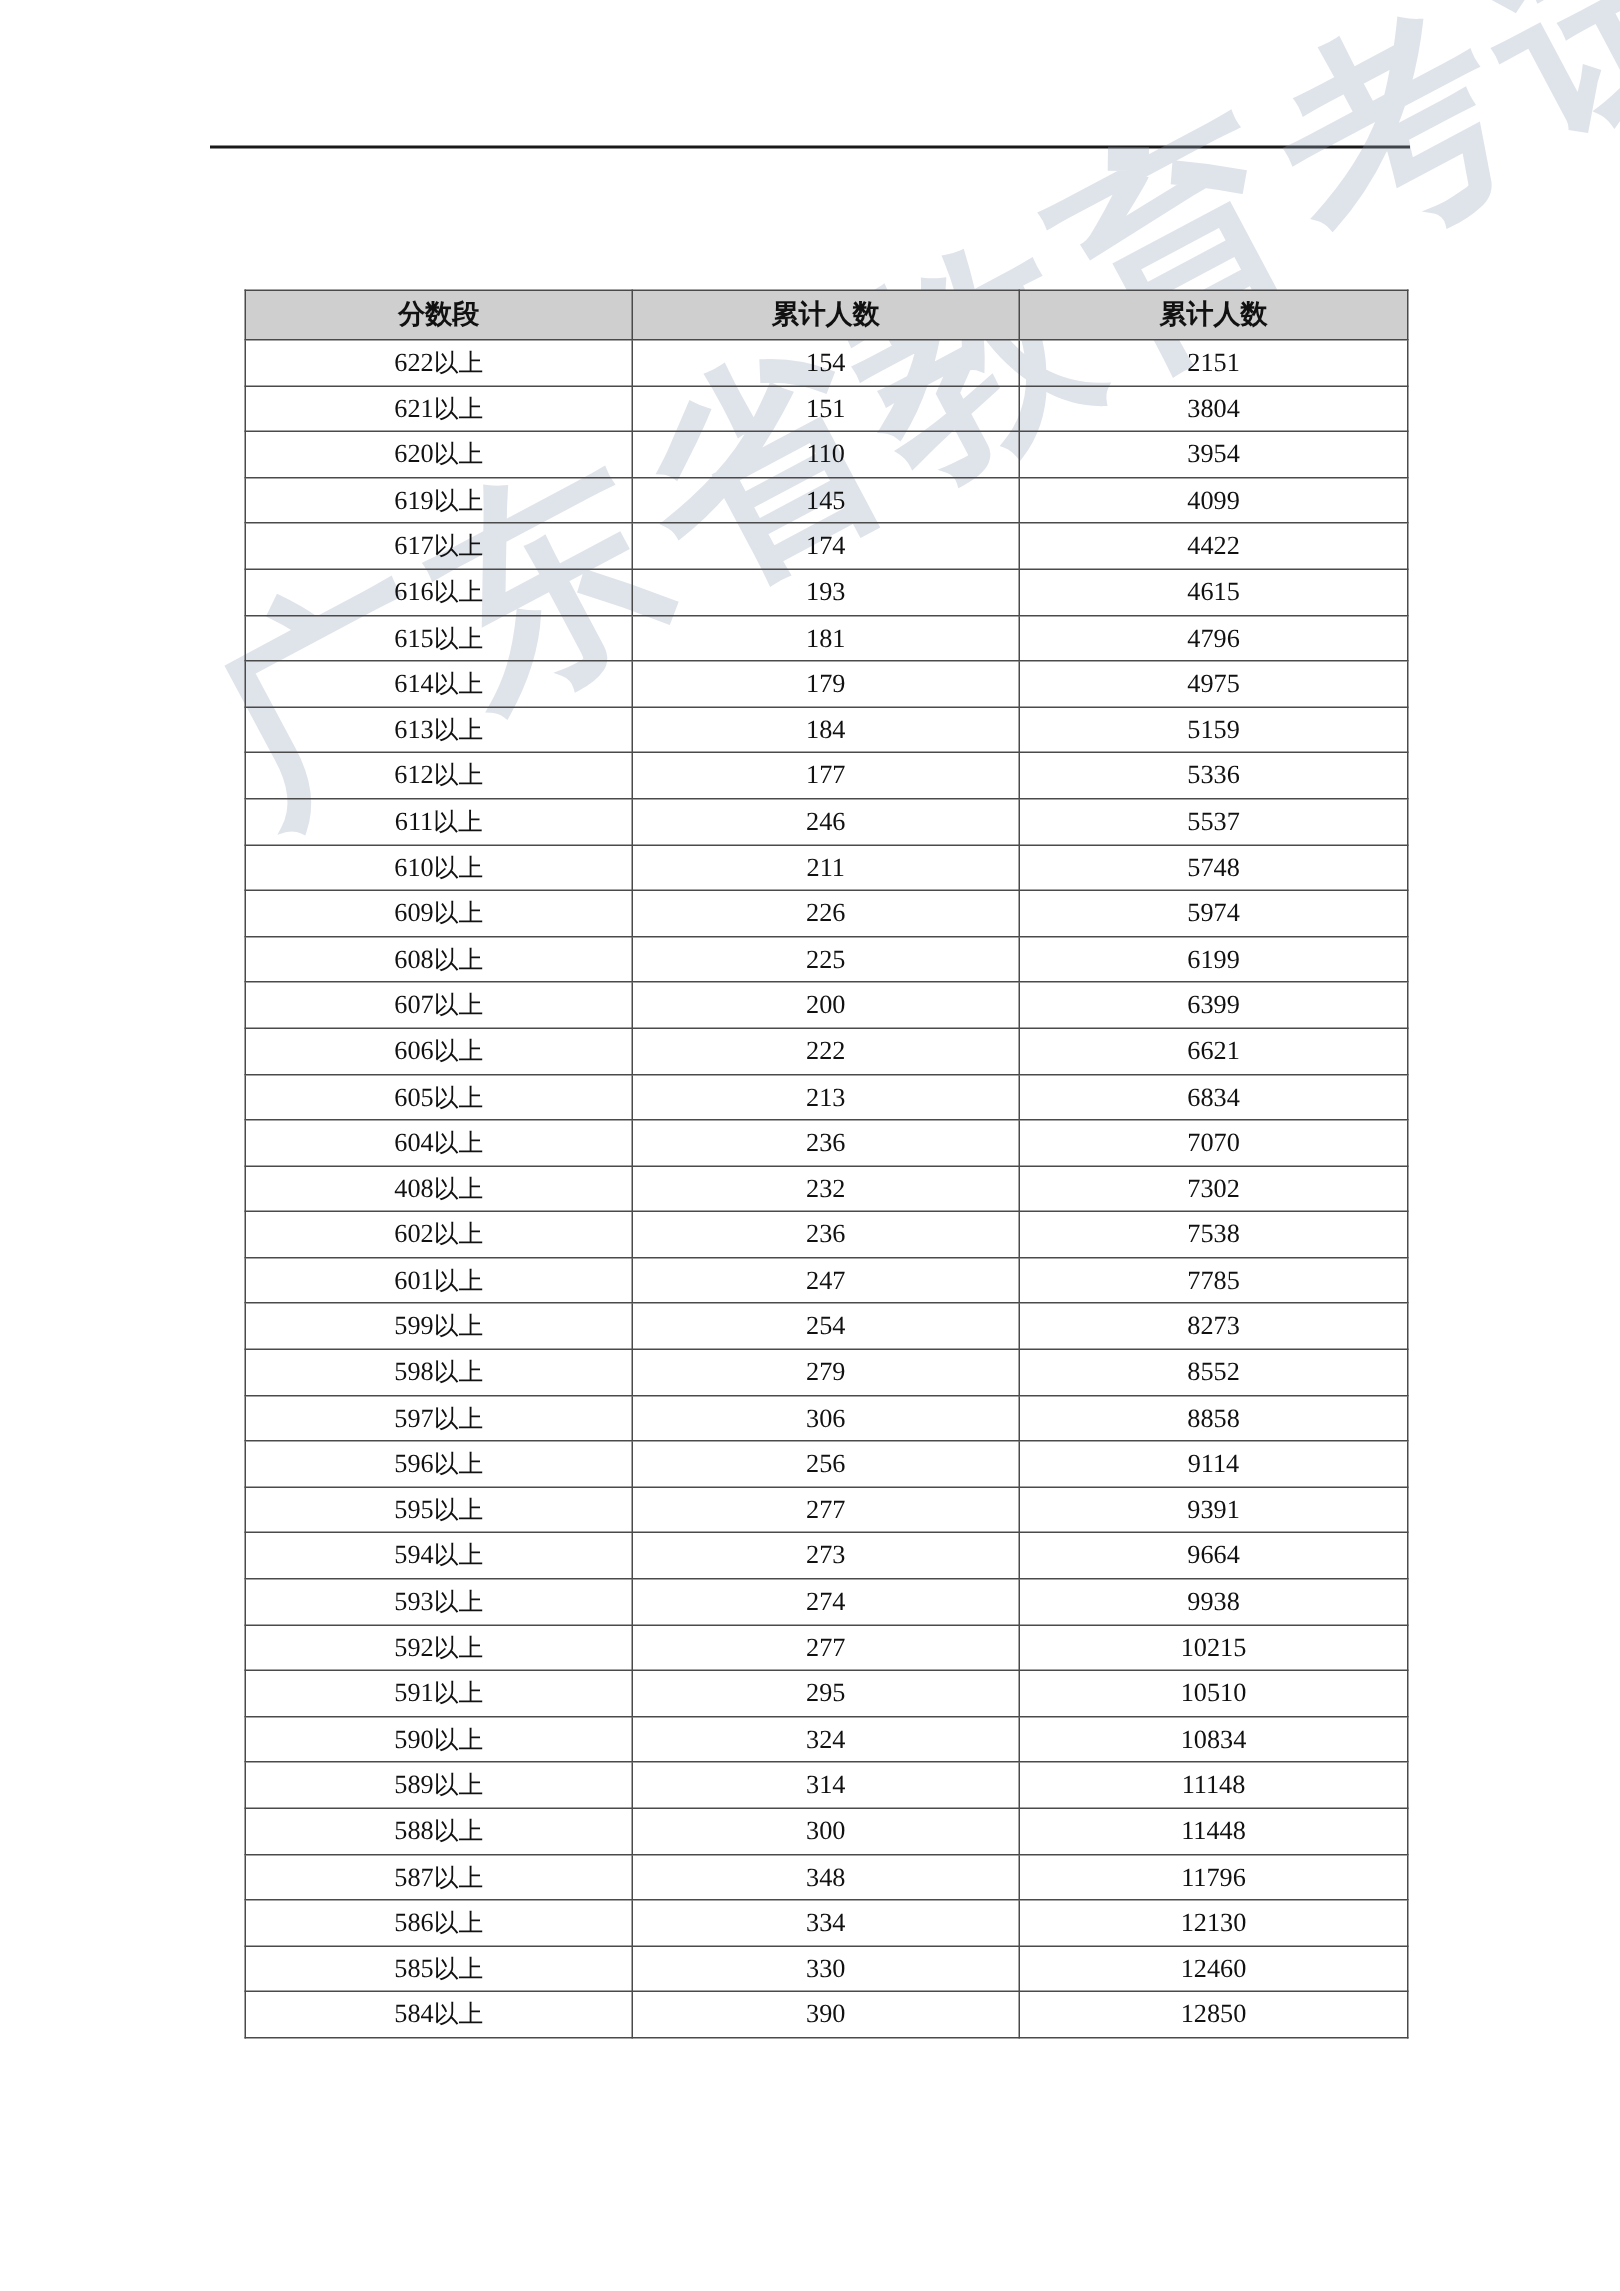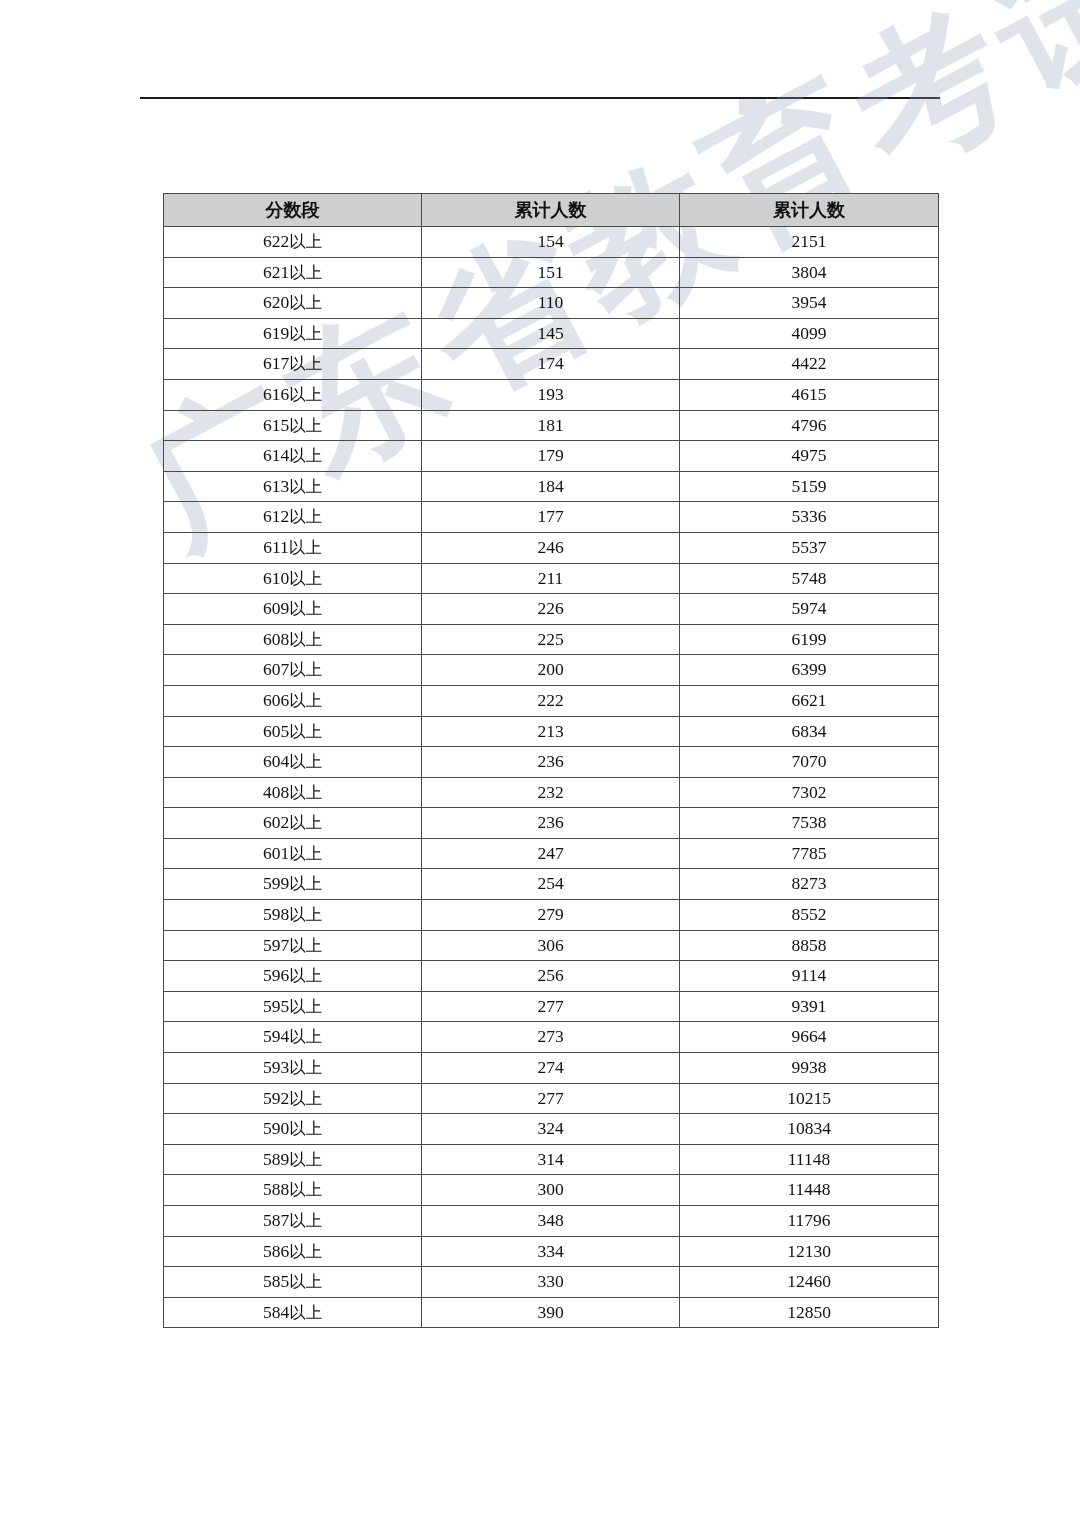--- a/index.html
+++ b/index.html
@@ -257,20 +257,25 @@
             <td class="seg-cell"><span>593</span><span class="cjk">以上</span></td>
             <td class="num-cell">274</td>
             <td class="num-cell">9938</td>
           </tr>
           <tr>
             <td class="seg-cell"><span>592</span><span class="cjk">以上</span></td>
             <td class="num-cell">277</td>
             <td class="num-cell">10215</td>
           </tr>
           <tr>
+            <td class="seg-cell"><span>591</span><span class="cjk">以上</span></td>
+            <td class="num-cell">295</td>
+            <td class="num-cell">10510</td>
+          </tr>
+          <tr>
             <td class="seg-cell"><span>590</span><span class="cjk">以上</span></td>
             <td class="num-cell">324</td>
             <td class="num-cell">10834</td>
           </tr>
           <tr>
             <td class="seg-cell"><span>589</span><span class="cjk">以上</span></td>
             <td class="num-cell">314</td>
             <td class="num-cell">11148</td>
           </tr>
           <tr>

